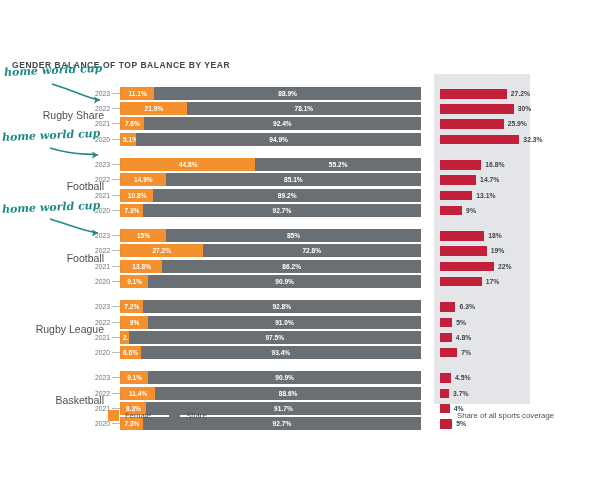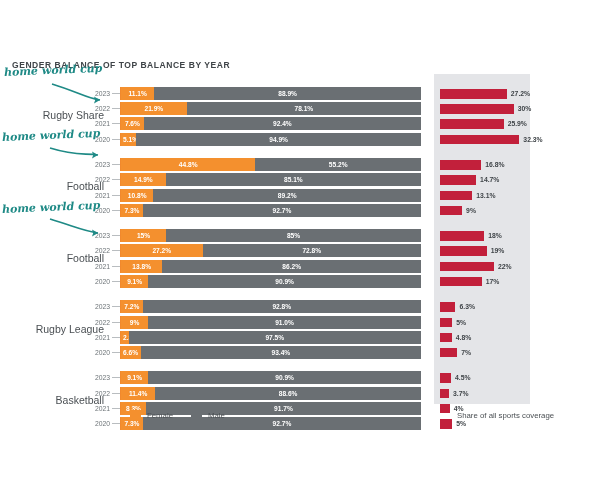--- a/index.html
+++ b/index.html
@@ -463,28 +463,28 @@
         <path d="M50,11 C76,19 84,16 98,18" fill="none" stroke="#1f8a86" stroke-width="1.7"></path>
         <path d="M98,18 l-6,-3.4 l1.2,3.4 l-1.2,3.4 z" fill="#1f8a86"></path>
       </svg>
       <div class="anno" style="left: 2px; top: 203px;">home world cup</div>
       <svg class="anno-arrow" width="120" height="60" style="left: 0px; top: 209px;">
         <path d="M50,10 C76,18 84,22 98,24" fill="none" stroke="#1f8a86" stroke-width="1.7"></path>
         <path d="M98,24 l-6,-3.4 l1.2,3.4 l-1.2,3.4 z" fill="#1f8a86"></path>
       </svg>
     </div>
 
-  <div class="legend" id="legend-left" style="left:130px; top:410px;">
+  <div class="legend" id="legend-left" style="left:108px; top:410px;">
       <div class="legend-item">
         <span class="swatch swatch-female"></span>
         <span class="legend-text">Female</span>
       </div>
       <div class="legend-item">
         <span class="swatch swatch-male"></span>
-        <span class="legend-text">Male</span>
+        <span class="legend-text">Share</span>
       </div>
     </div>
   <div class="legend" id="legend-right" style="left:440px; top:410px;align-items:flex-end;">
       <div class="legend-item">
         <span class="swatch swatch-coverage"></span>
         <span class="legend-text">Share of all sports coverage</span>
       </div>
     </div>
 
 </div>

